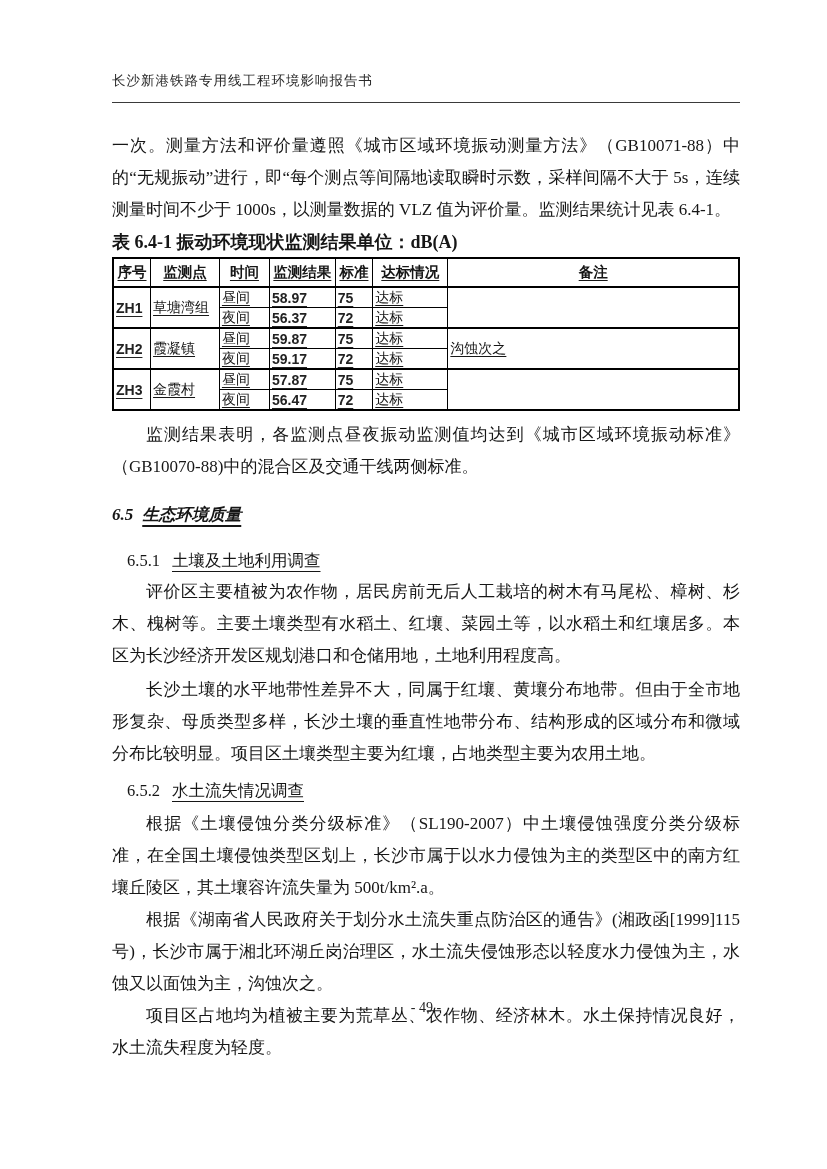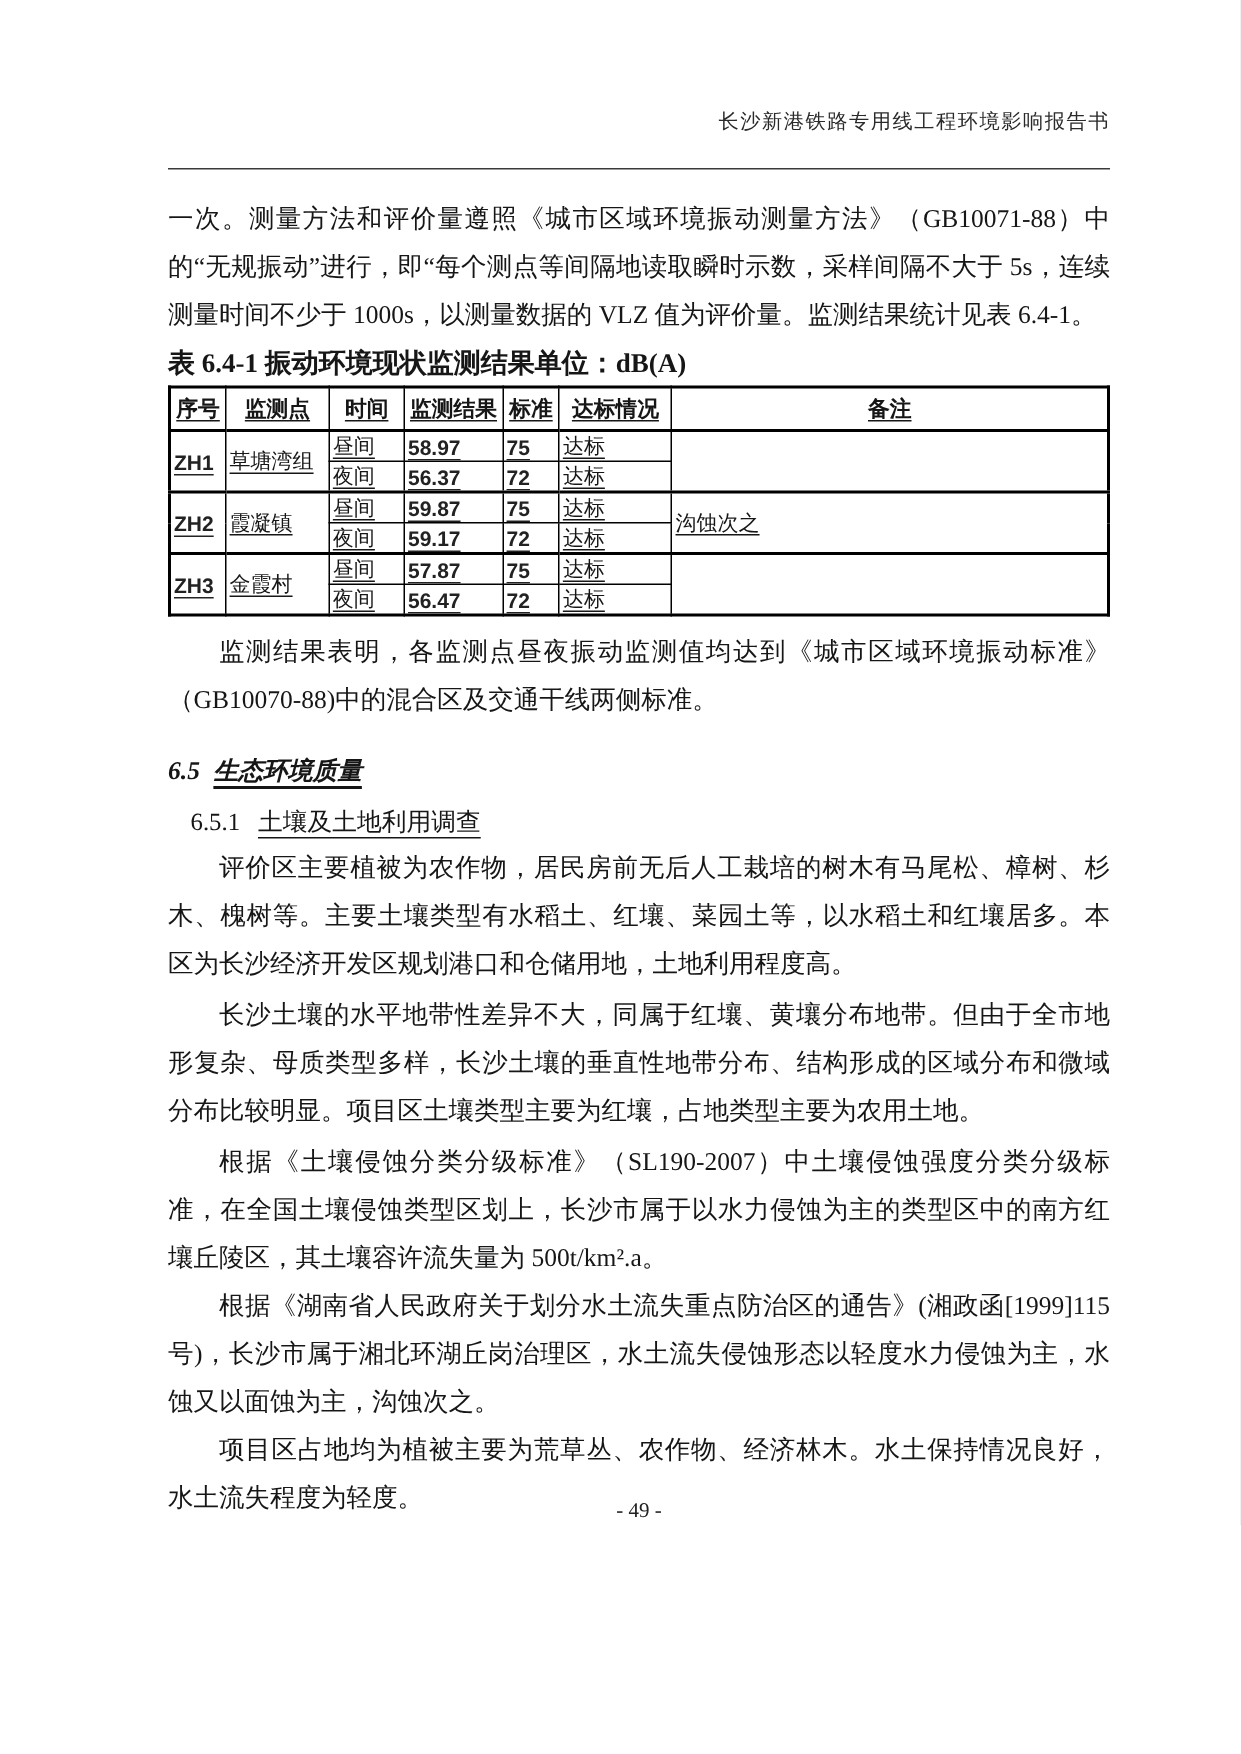--- a/index.html
+++ b/index.html
@@ -8,25 +8,25 @@
     width: 827px; height: 1169px;
     background: #ffffff;
     font-family: "Liberation Serif", "DejaVu Serif", serif;
     color: #161616;
     overflow: hidden;
   }
   
   .doc-header {
     position: absolute;
     left: 112px; width: 628px; top: 72px;
-    text-align: right;
+    text-align: left;
     font-size: 13.5px;
     letter-spacing: 1px;
     color: #2a2a2a;
-    padding-bottom: 22px;
+    padding-bottom: 12px;
     border-bottom: 1.5px solid #3a3a3a;
   }
   
   .doc-body {
     position: absolute;
     left: 112px; width: 628px; top: 97px;
   }
   .para {
     font-size: 17px;
     line-height: 32px;
@@ -85,21 +85,21 @@
   .h-level1 { margin-top: 16px; line-height: 30px; font-size: 17px; font-style: italic; }
   .h-level1 .h-num { font-weight: 600; margin-right: 9px; }
   .h-level1 .h-title {
     font-family: "Liberation Sans", "DejaVu Sans", sans-serif;
     font-weight: 700;
     font-size: 16.5px;
     text-decoration: underline;
     text-decoration-thickness: 1.5px;
     text-underline-offset: 5px;
   }
-  .h-level2 { margin-top: 4px; line-height: 30px; font-size: 16.5px; padding-left: 15px; }
+  .h-level2 { margin-top: 16px; line-height: 30px; font-size: 16.5px; padding-left: 15px; }
   .h-level2 .h-num { margin-right: 12px; }
   .h-level2 .h-title {
     text-decoration: underline;
     text-decoration-thickness: 1px;
     text-underline-offset: 5px;
   }
   
   .doc-footer {
     position: absolute;
     left: 112px; width: 628px; top: 1000px;
@@ -200,20 +200,23 @@
     </p>
 
     <p class="heading h-level2">
       <span class="h-num">6.5.1</span><span class="h-title">土壤及土地利用调查</span>
     </p>
 
     <p class="para indent">评价区主要植被为农作物，居民房前无后人工栽培的树木有马尾松、樟树、杉木、槐树等。主要土壤类型有水稻土、红壤、菜园土等，以水稻土和红壤居多。本区为长沙经济开发区规划港口和仓储用地，土地利用程度高。</p>
 
     <p class="para indent" style="margin-top:2px">长沙土壤的水平地带性差异不大，同属于红壤、黄壤分布地带。但由于全市地形复杂、母质类型多样，长沙土壤的垂直性地带分布、结构形成的区域分布和微域分布比较明显。项目区土壤类型主要为红壤，占地类型主要为农用土地。</p>
 
+    <p class="heading h-level2" style="margin-top:6px">
+      <span class="h-num">6.5.2</span><span class="h-title">水土流失情况调查</span>
+    </p>
 
     <p class="para indent" style="margin-top:2px">根据《土壤侵蚀分类分级标准》（SL190-2007）中土壤侵蚀强度分类分级标准，在全国土壤侵蚀类型区划上，长沙市属于以水力侵蚀为主的类型区中的南方红壤丘陵区，其土壤容许流失量为 500t/km².a。</p>
 
     <p class="para indent">根据《湖南省人民政府关于划分水土流失重点防治区的通告》(湘政函[1999]115号)，长沙市属于湘北环湖丘岗治理区，水土流失侵蚀形态以轻度水力侵蚀为主，水蚀又以面蚀为主，沟蚀次之。</p>
 
     <p class="para indent">项目区占地均为植被主要为荒草丛、农作物、经济林木。水土保持情况良好，水土流失程度为轻度。</p>
 
   </div>
 
   <div class="doc-footer">

